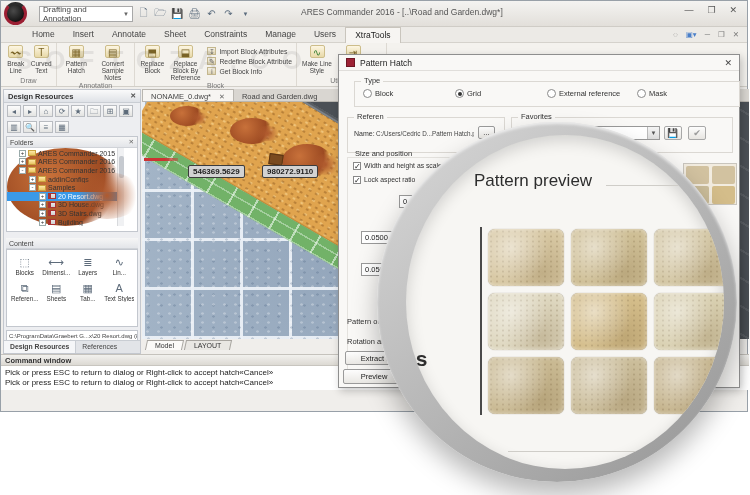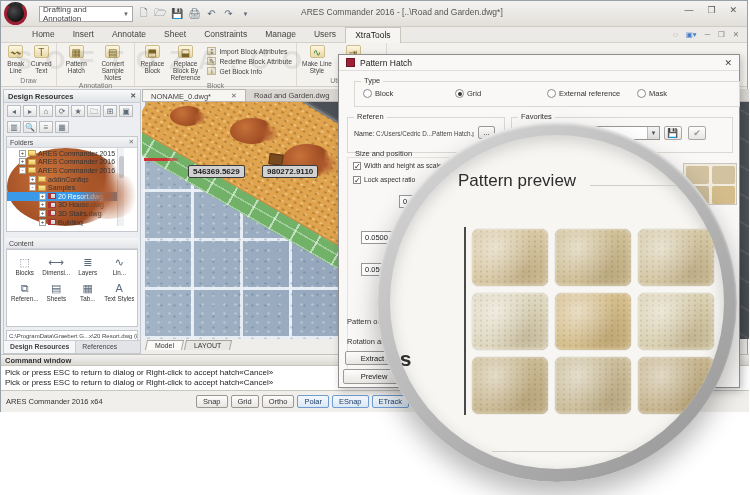--- a/index.html
+++ b/index.html
@@ -62,21 +62,21 @@
   .citem { display:flex; flex-direction:column; align-items:center; gap:1px; }
   .citem .cglyph { font-size:11px; line-height:12px; color:#5d6b7a; }
   .citem .clabel { font-size:6.3px; color:#333; white-space:nowrap; overflow:hidden; max-width:30px; }
   .pathbar { position:absolute; left:2px; width:132px; height:11px; background:#fff; border:1px solid #c3c7ce; font-size:6px; color:#444; display:flex; align-items:center; padding:0 2px; white-space:nowrap; overflow:hidden; }
   .pal-tabs { position:absolute; left:0; bottom:0; width:100%; height:13px; display:flex; border-top:1px solid #c9cdd3; background:#e2e4e8; }
   .pal-tab { font-size:6.8px; padding:2px 6px 0; color:#444; }
   .pal-tab.active { background:#f5f6f8; border-right:1px solid #c9cdd3; font-weight:bold; }
 
   
   .doc-tabrow { position:absolute; left:141px; top:88px; width:607px; height:13px; background:#d9d6d1; border-bottom:1px solid #b9b6b0; display:flex; }
-  .doc-tab { font-size:7.5px; padding:2px 8px 0; color:#444; display:flex; gap:20px; align-items:flex-start; }
+  .doc-tab { font-size:7.5px; padding:2px 8px 0; color:#444; display:flex; gap:8px; align-items:center; }
   .doc-tab.active { background:#f7f5f2; border:1px solid #b9b6b0; border-bottom:none; }
   .doc-tab .x { font-size:7px; color:#666; }
 
   .canvas { position:absolute; left:141px; top:101px; width:607px; height:237px; overflow:hidden;
     background-color:#a6b7c9;
     background-image:
       radial-gradient(rgba(255,255,255,.28) 1px, transparent 1.8px),
       radial-gradient(rgba(55,80,115,.22) 1px, transparent 1.7px),
       repeating-linear-gradient(90deg, rgba(236,241,247,.95) 0 3px, transparent 3px 49px),
       repeating-linear-gradient(0deg, rgba(236,241,247,.95) 0 3px, transparent 3px 49px),
@@ -136,21 +136,21 @@
   .mini-preview { position:absolute; left:344px; top:108px; width:54px; height:42px; background:#f2ece0;
      background-image:linear-gradient(#fff 2px, transparent 2px), linear-gradient(90deg,#fff 2px, transparent 2px), linear-gradient(#d3c3a0,#c9b astuce);
      border:1px solid #c9c5bd; }
   .mini-preview i { position:absolute; background:#d2c2a0; border-radius:2px; }
 
   
   .mag { position:absolute; left:377px; top:122px; width:360px; height:360px; border-radius:50%;
      background:linear-gradient(140deg,#d9d9d9,#959595); z-index:100;
      box-shadow:0 14px 26px rgba(0,0,0,.28), inset 0 2px 3px rgba(255,255,255,.65); }
   .mag-inner { position:absolute; inset:13px; border-radius:50%; background:#f7f6f3; overflow:hidden;
-     box-shadow:inset 0 5px 16px rgba(0,0,0,.16); }
+     box-shadow:inset 0 5px 16px rgba(0,0,0,.16);margin-left:16px; }
   .mag-title { position:absolute; left:68px; top:36px; font-size:17px; color:#2d2d2d; }
   .mag-gline { position:absolute; left:200px; top:50px; width:122px; height:1px; background:#cfcdc8; }
   .mag-vline { position:absolute; left:74px; top:92px; width:2px; height:188px; background:#4a4a4a; }
   .mag-grid { position:absolute; left:82px; top:94px; display:grid; grid-template-columns:repeat(3,76px); grid-auto-rows:57px; gap:7px; }
   .mag-tile { border-radius:7px;
      background-image:
        radial-gradient(circle at 30% 32%, rgba(255,255,255,.5), rgba(255,255,255,0) 58%),
        radial-gradient(circle at 72% 78%, rgba(135,110,65,.28), rgba(135,110,65,0) 55%),
        radial-gradient(rgba(110,90,55,.22) 1px, transparent 1.5px);
      background-size:auto,auto,6px 5px;
@@ -433,31 +433,20 @@
       <div class="sheet-tab active"><span>Model</span></div>
       <div class="sheet-tab"><span>LAYOUT</span></div>
     </div>
 
     <div class="cmd">
       <div class="cmd-head">Command window</div>
       <div class="cmd-line">Pick or press ESC to return to dialog or Right-click to accept hatch«Cancel»</div>
       <div class="cmd-line">Pick or press ESC to return to dialog or Right-click to accept hatch«Cancel»</div>
     </div>
 
-    <div class="statusbar">
-      <div class="sb-label">ARES Commander 2016 x64</div>
-      <div class="sb-btn">Snap</div>
-      <div class="sb-btn">Grid</div>
-      <div class="sb-btn">Ortho</div>
-      <div class="sb-btn on">Polar</div>
-      <div class="sb-btn on">ESnap</div>
-      <div class="sb-btn on">ETrack</div>
-      <div class="sb-btn on">QInput</div>
-      <div class="sb-btn on">LWeight</div>
-    </div>
   </div>
 
   <div class="dialog">
     <div class="dlg-title">
       <span class="dlg-ico"></span>
       <span class="ttl">Pattern Hatch</span>
       <span class="x">✕</span>
     </div>
 
     <div class="gb" style="left:15px; top:26px; width:386px; height:26px">

